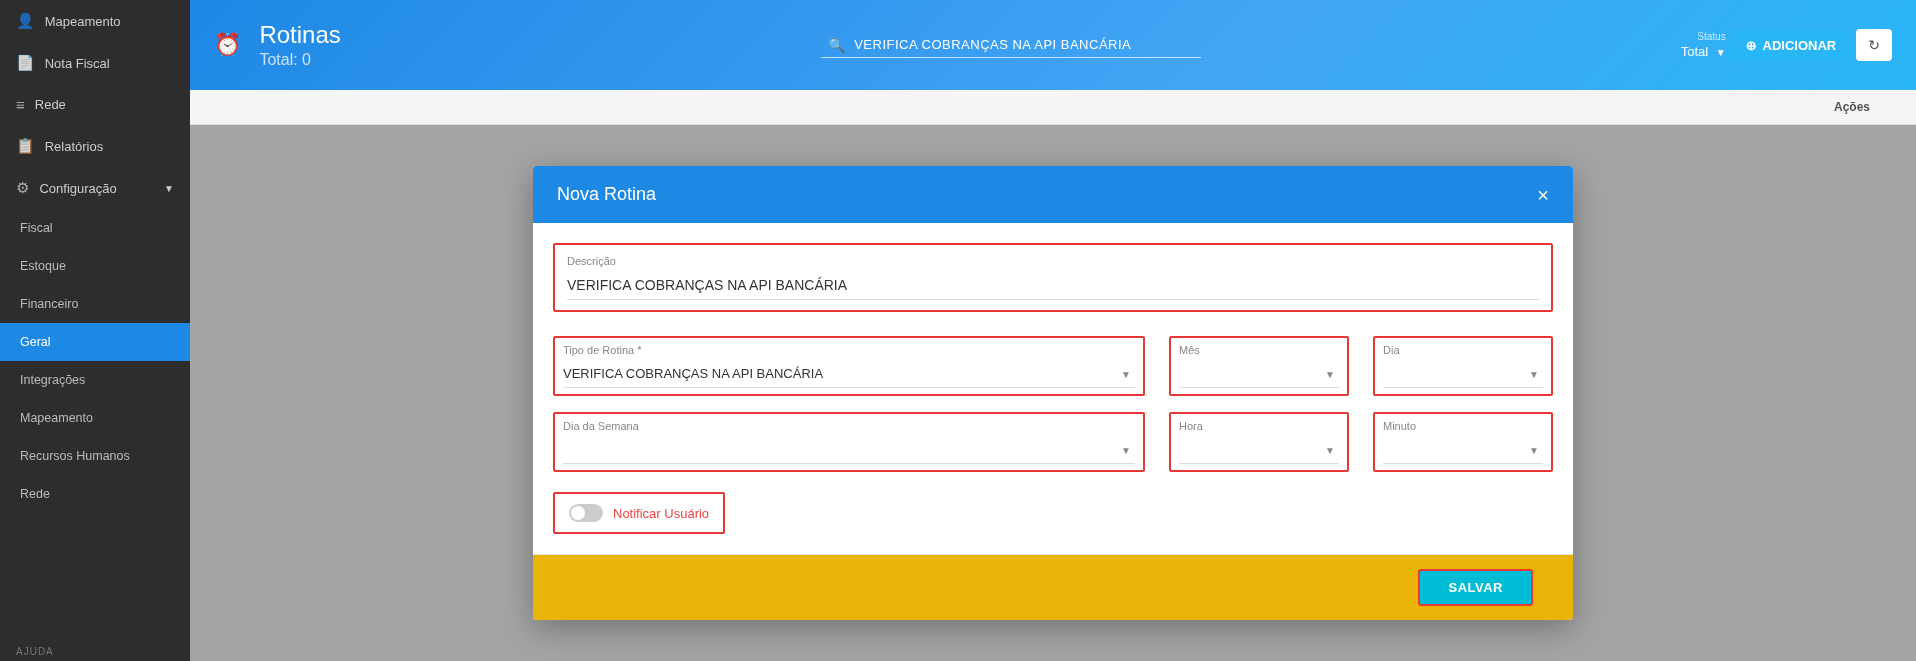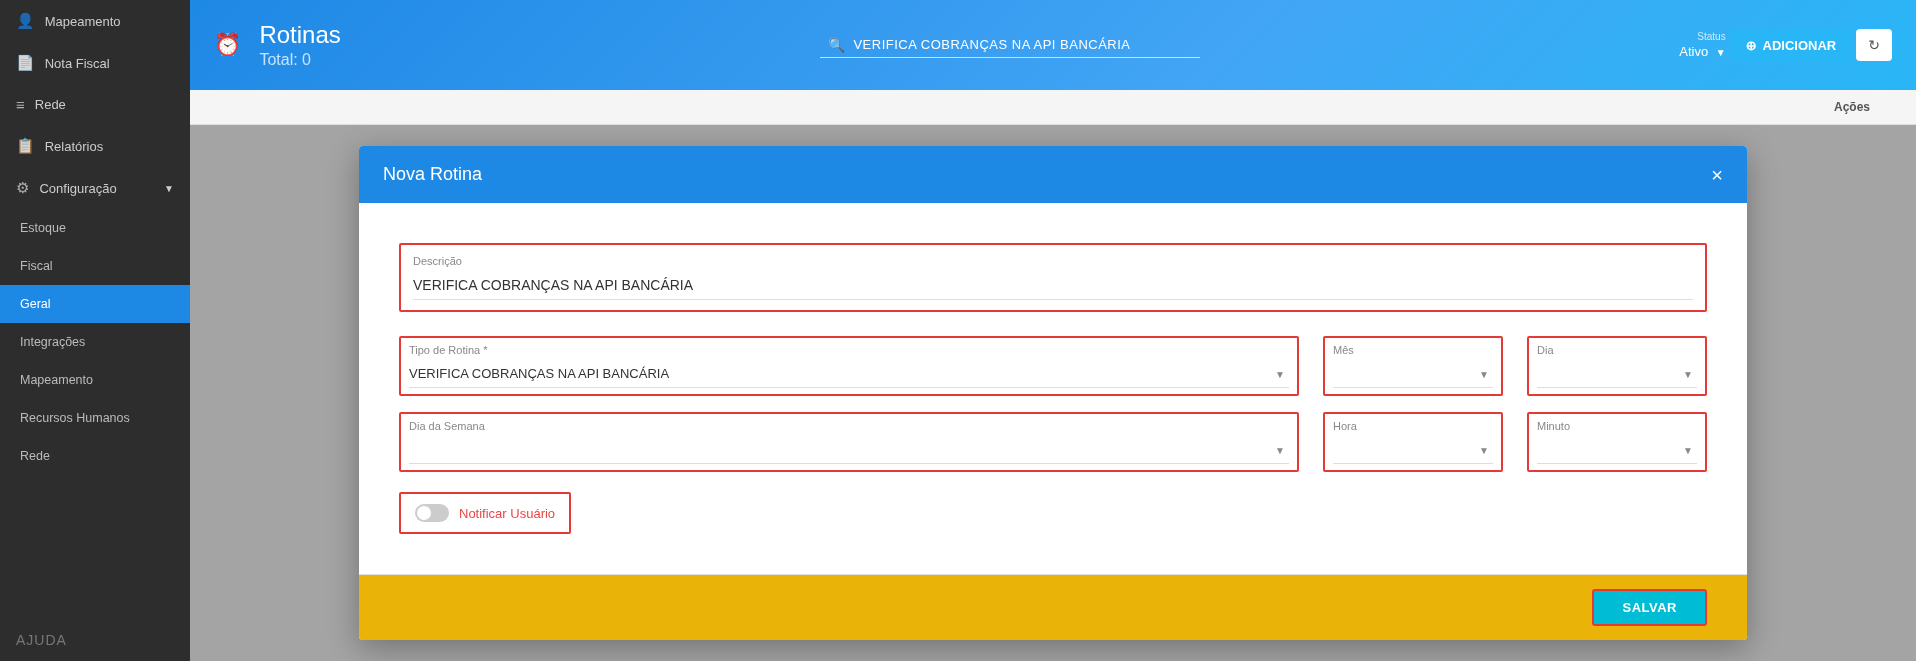--- a/index.html
+++ b/index.html
@@ -27,23 +27,23 @@
       align-items: center;
       padding: 12px 16px;
       font-size: 13px;
       cursor: pointer;
       gap: 10px;
       color: #ccc;
     }
     .sidebar-item.active { background: #1e88e5; color: #fff; }
     .sidebar-item .icon { font-size: 15px; opacity: 0.8; }
     .sidebar-section {
-      font-size: 14px;
+      font-size: 10px;
       color: #777;
-      padding: 14px 16px 13px;
+      padding: 14px 16px 4px;
       text-transform: uppercase;
       letter-spacing: 1px;
     }
     .sidebar-sub {
       padding-left: 20px;
       font-size: 12.5px;
       color: #bbb;
     }
 
     
@@ -147,21 +147,21 @@
       display: flex;
       align-items: center;
       justify-content: center;
       z-index: 10;
     }
 
     
     .modal {
       background: #fff;
       border-radius: 4px;
-      width: 1388px;
+      width: 1040px;
       max-width: 95%;
       box-shadow: 0 8px 32px rgba(0,0,0,0.3);
       overflow: hidden;
     }
     .modal-header {
       background: #1e88e5;
       color: #fff;
       padding: 18px 24px;
       display: flex;
       align-items: center;
@@ -169,21 +169,21 @@
     }
     .modal-title { font-size: 18px; font-weight: 400; }
     .modal-close {
       cursor: pointer;
       font-size: 20px;
       color: #fff;
       background: none;
       border: none;
       line-height: 1;
     }
-    .modal-body { padding: 40px; }
+    .modal-body { padding: 20px; }
 
     
     .form-group { margin-bottom: 20px; position: relative; }
     .form-label {
       font-size: 11px;
       color: #888;
       margin-bottom: 4px;
       display: block;
     }
     .form-input {
@@ -315,24 +315,27 @@
     <div class="sidebar-item">
       <span class="icon">📋</span>
       <span>Relatórios</span>
     </div>
     <div class="sidebar-item">
       <span class="icon">⚙</span>
       <span>Configuração</span>
       <span style="margin-left:auto;font-size:10px;">▼</span>
     </div>
     <div class="sidebar-item sidebar-sub">
+      <span>Fiscal</span>
+    </div>
+    <div class="sidebar-item sidebar-sub">
       <span>Estoque</span>
     </div>
     <div class="sidebar-item sidebar-sub">
-      <span>Fiscal</span>
+      <span>Financeiro</span>
     </div>
     <div class="sidebar-item sidebar-sub active">
       <span>Geral</span>
     </div>
     <div class="sidebar-item sidebar-sub">
       <span>Integrações</span>
     </div>
     <div class="sidebar-item sidebar-sub">
       <span>Mapeamento</span>
     </div>
@@ -361,21 +364,21 @@
       <div class="header-search-area">
         <div class="header-search">
           <span class="header-search-icon">🔍</span>
           <span class="header-search-text">VERIFICA COBRANÇAS NA API BANCÁRIA</span>
         </div>
       </div>
       <div class="header-right">
         <div class="status-area">
           <span class="status-label">Status</span>
           <span class="status-value">
-            <span>Ativo</span>
+            <span>Total</span>
             <span class="status-dropdown">▼</span>
           </span>
         </div>
         <button class="btn-add">
           <span>⊕</span>
           <span>ADICIONAR</span>
         </button>
         <button class="btn-refresh">
           <span>↻</span>
         </button>

